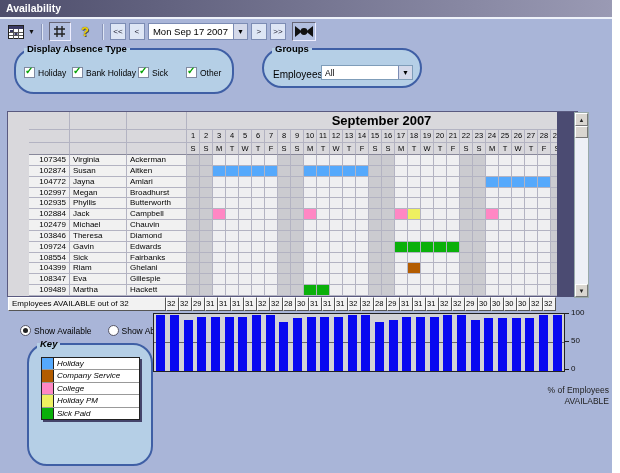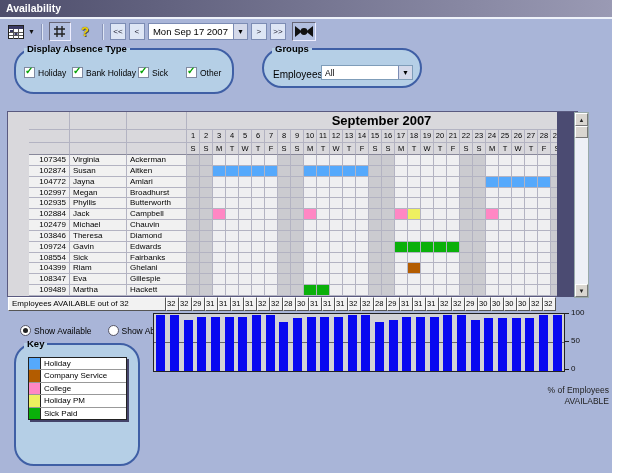--- a/index.html
+++ b/index.html
@@ -61,21 +61,21 @@
   #availrow{position:absolute;left:8px;top:297px;display:grid;grid-template-columns:158px repeat(30,13px);
             grid-template-rows:14px;}
   #availrow .ac{box-sizing:border-box;background:#f2f2f2;border:1px solid;
                 border-color:#fff #555 #555 #fff;font-size:7.5px;text-align:left;line-height:12px;}
   #availrow .al{text-align:left;font-size:8px;padding-left:3px;}
   
   .radio-row{position:absolute;left:20px;top:325px;display:flex;gap:16px;font-size:8.5px;}
   .radio{display:flex;align-items:center;gap:3px;}
   .rb{width:9px;height:9px;border-radius:50%;background:#fff;border:1px solid #556;position:relative;}
   .rb.sel:after{content:"";position:absolute;left:2px;top:2px;width:5px;height:5px;border-radius:50%;background:#222;}
-  .keypanel{position:absolute;left:14px;top:343px;width:122px;height:119px;}
+  .keypanel{position:absolute;left:27px;top:343px;width:122px;height:119px;font-style:italic;}
   #keytable{position:absolute;left:12px;top:12px;width:97px;border:1px solid #222;
             box-shadow:2px 2px 0 0 #44446a;background:#fff;}
   .krow{display:flex;height:11.4px;border-bottom:1px solid #999;background:#fff;}
   .krow:last-child{border-bottom:none;}
   .kswatch{width:11px;border-right:1px solid #222;}
   .klabel{font-size:8px;line-height:11.4px;padding-left:3px;white-space:nowrap;}
   
   .chart{position:absolute;left:153px;top:313px;width:410px;height:57px;background:#d2d2d6;
          border:1px solid #222;box-sizing:content-box;}
   .chart .mid{position:absolute;left:0;right:0;top:28px;height:1px;background:#666;}

